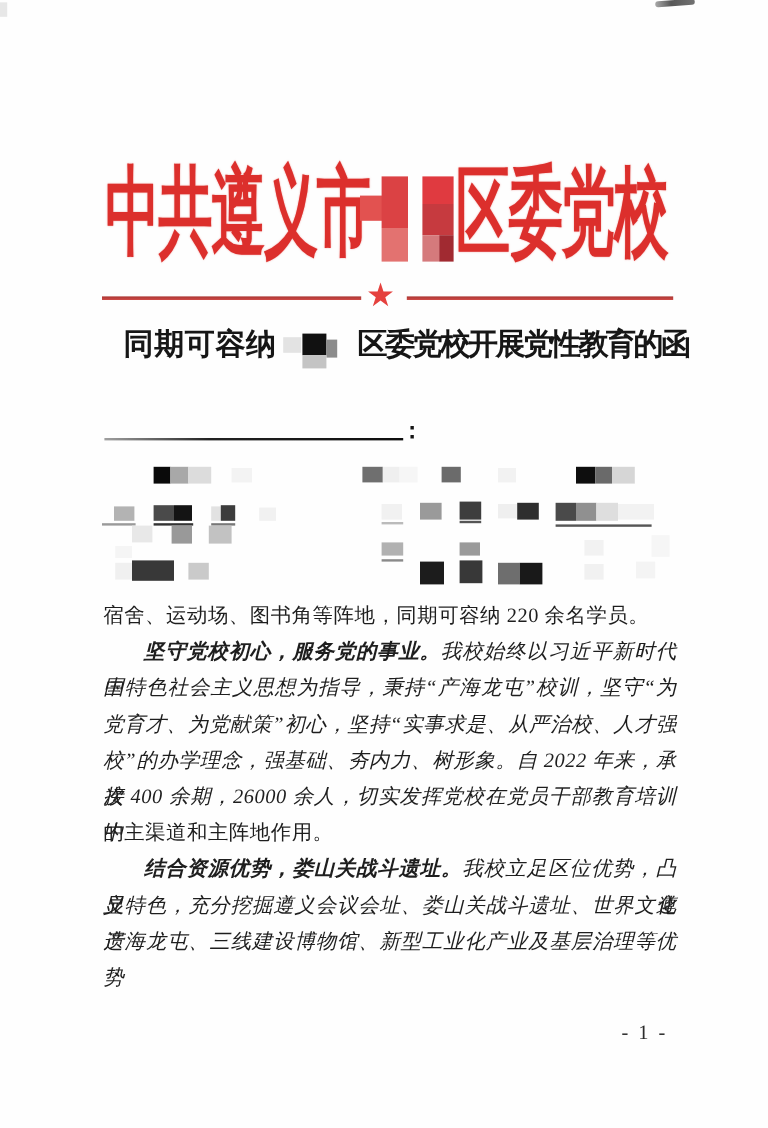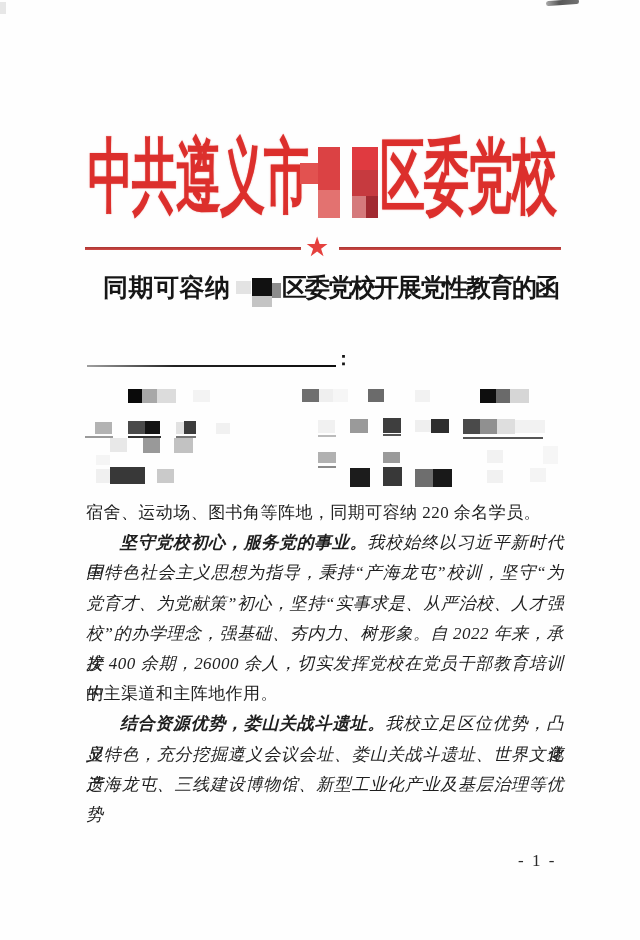--- a/index.html
+++ b/index.html
@@ -46,21 +46,21 @@
     font-family:"DejaVu Sans",sans-serif;
   }
 
   
   .heading-part {
     position:absolute; top:271px;
     font-weight:700; color:#161616; white-space:nowrap;
     font-size:25px; line-height:34px;
   }
   .heading-left  { left:103px; letter-spacing:0.5px; }
-  .heading-right { left:282px; letter-spacing:-2px;font-family:Liberation Serif, serif; }
+  .heading-right { left:298px; letter-spacing:-2px;font-family:Liberation Serif, serif; }
 
   
   .salutation-line {
     position:absolute; left:87px; top:365px; width:249px; height:2px;
     background:linear-gradient(to right,#a0a0a0,#222222 35%,#0e0e0e);
   }
   .salutation-colon {
     position:absolute; left:334px; top:346px;
     font-size:19px; font-weight:700; color:#151515;
   }

